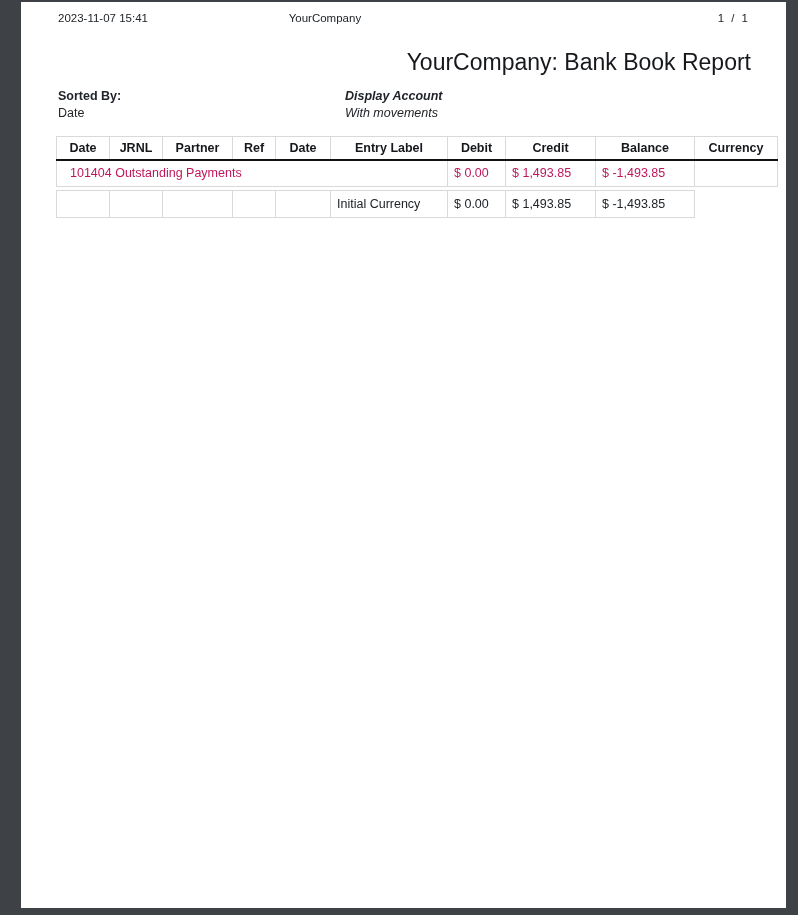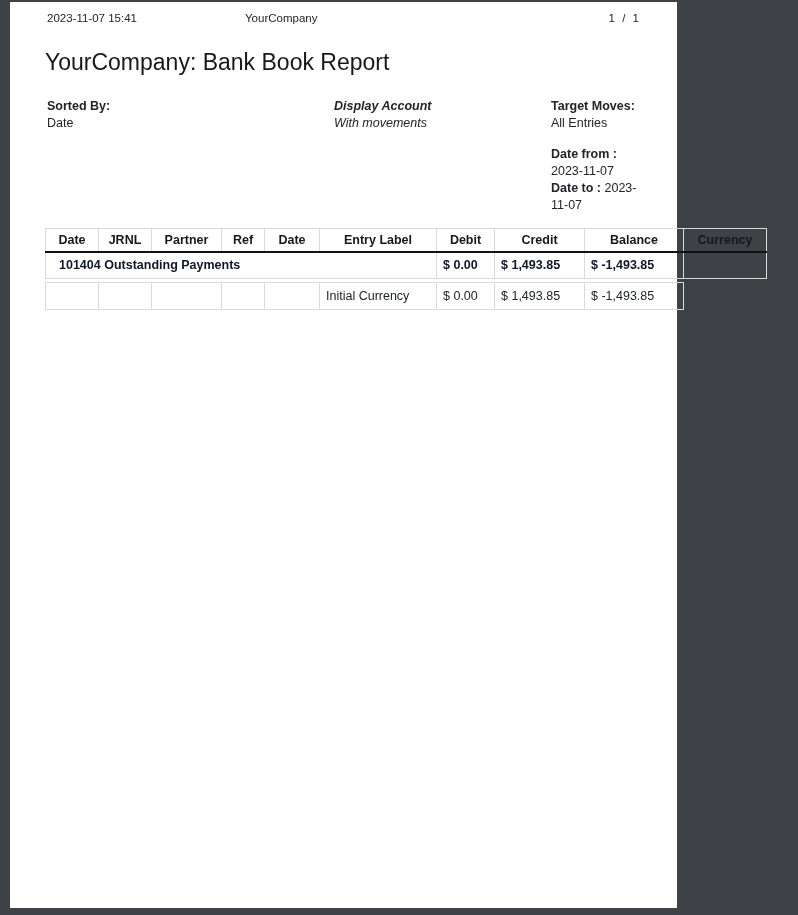--- a/index.html
+++ b/index.html
@@ -8,44 +8,45 @@
     width: 798px;
     height: 915px;
     background: #3e4247;
     font-family: "Liberation Sans", "DejaVu Sans", sans-serif;
     color: #212529;
     overflow: hidden;
     position: relative;
   }
   .page {
     position: absolute;
-    left: 10px;
+    left: 21px;
     top: 2px;
-    width: 667px;
+    width: 765px;
     height: 906px;
     background: #ffffff;
   }
   
   .page-header {
     display: flex;
     align-items: baseline;
     padding: 10px 36px 0 37px;
     font-size: 11.5px;
     color: #212529;
   }
   .page-header .left   { flex: 1; text-align: left; }
   .page-header .center { flex: 1; }
   .page-header .right  { flex: 1; text-align: right; letter-spacing: 2px; }
 
   .report-title {
-    margin: 23px 35px 12px 35px;
+    margin: 23px 35px 2px 35px;
     font-size: 23px;
     font-weight: 400;
     line-height: 30px;
     color: #16181c;
+    text-align: right;
   }
 
   .filters {
     display: flex;
     padding: 9px 36px 0 37px;
     font-size: 12.5px;
     line-height: 17px;
   }
   .filters .col-1 { flex: 0 0 287px; }
   .filters .col-2 { flex: 0 0 217px; font-style: italic; }
@@ -69,21 +70,21 @@
     text-align: center;
     padding: 3px 2px;
     height: 23px;
     color: #16181c;
   }
   .ledger-table td {
     padding: 4px 6px;
     height: 27px;
     vertical-align: middle;
   }
-  tr.account-row td { border: 1px solid #d9d9d9; border-top: none; font-weight: 700; color: #0f172a; margin-top: 28px; }
+  tr.account-row td { border: 1px solid #d9d9d9; border-top: none; font-weight: 400; color: #be185d; margin-top: 28px; }
   tr.account-row td.acct-name { padding-left: 13px; }
   tr.spacer-row td { border: none; height: 4px; padding: 0; }
   tr.detail-row td { border: 1px solid #d9d9d9; }
   tr.detail-row td.no-box { border-top: none; border-right: none; border-bottom: none; }
   td.amount { text-align: left; }
 </style>
 </head>
 <body>
 
 <div class="page">
@@ -100,30 +101,20 @@
     <div class="col-1">
       <div class="filter-block">
         <div class="filter-label">Sorted By:</div>
         <div class="filter-value">Date</div>
       </div>
     </div>
     <div class="col-2">
       <div class="filter-block">
         <div class="filter-label">Display Account</div>
         <div class="filter-value">With movements</div>
-      </div>
-    </div>
-    <div class="col-3">
-      <div class="filter-block">
-        <div class="filter-label">Target Moves:</div>
-        <div class="filter-value">All Entries</div>
-      </div>
-      <div class="filter-block">
-        <p class="filter-line"><span class="filter-label">Date from :</span> <span>2023-11-07</span></p>
-        <p class="filter-line"><span class="filter-label">Date to :</span> <span>2023-11-07</span></p>
       </div>
     </div>
   </section>
 
   <table class="ledger-table">
     <colgroup>
       <col style="width:53px">
         <col style="width:53px">
         <col style="width:70px">
         <col style="width:43px">

